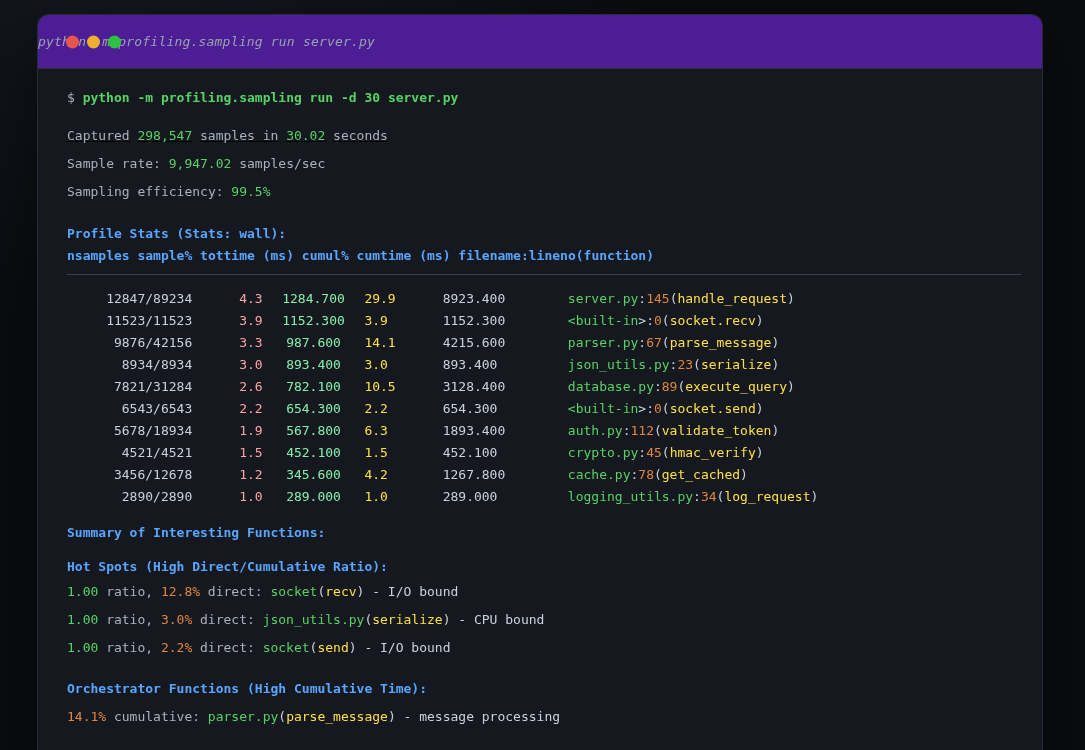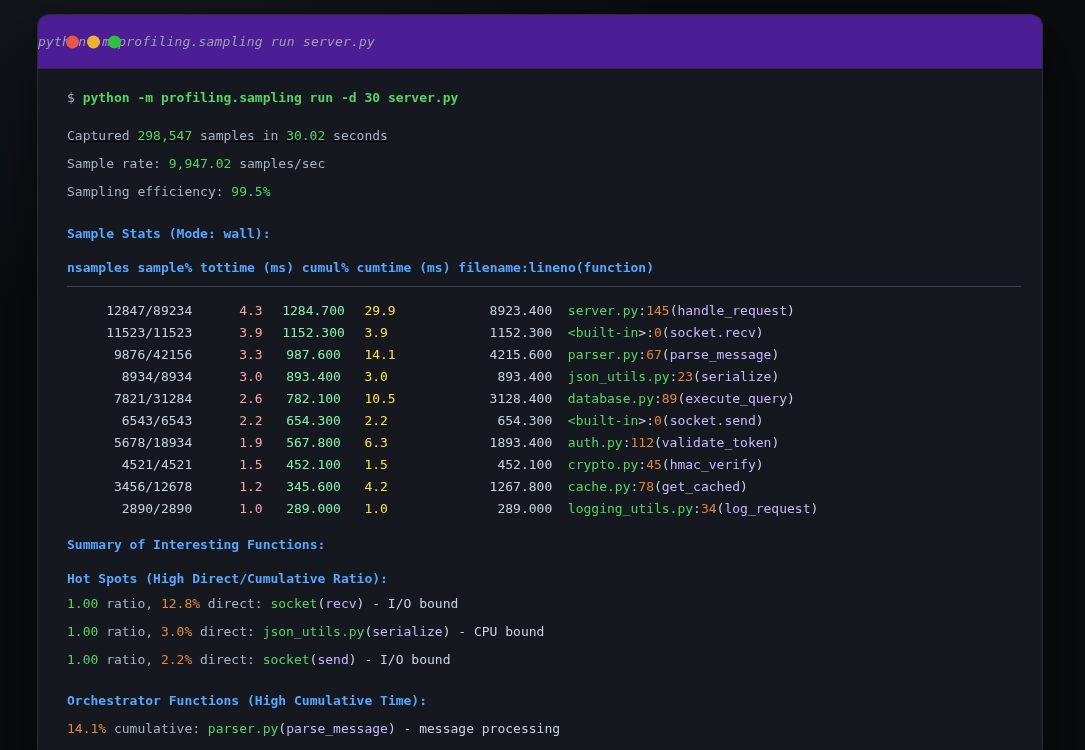--- a/index.html
+++ b/index.html
@@ -28,36 +28,36 @@
   .light.yellow{background:#f0b02f;}
   .light.green-l{background:#2cc13f;}
   .title{color:#9aa3ae;font-size:13px;letter-spacing:.2px;}
   .term{padding:0 24px 30px 29px;}
   .line{display:flex;column-gap:1ch;height:18px;line-height:18px;white-space:pre;}
   .trow{display:flex;height:22px;line-height:22px;white-space:pre;}
   .dim{color:#a9b2bd;}
   .lit{color:#c9d2dc;}
   .green{color:#56d364;}
   .orange{color:#e0863e;}
-  .fnblue{color:#c4b5fd;}
+  .fnblue{color:#fde047;}
   .head{color:#58a6ff;font-weight:bold;}
   .b{font-weight:bold;}
   .c1{width:16ch;text-align:right;color:#c9d2dc;}
   .c2{width:9ch;text-align:right;color:#fca5a5;}
   .c3{width:13ch;text-align:center;color:#86efac;}
   .c4{width:10ch;color:#fde047;}
-  .c5{width:14ch;text-align:right;color:#c9d2dc;}
+  .c5{width:14ch;color:#c9d2dc;}
   .loc{margin-left:2ch;}
   .rule{margin-top:9px;height:1px;background:#3a414c;width:954px;}
   .cmd{margin-top:20px;}
   .l-captured{margin-top:20px;text-decoration:underline;}
   .l-rate{margin-top:10px;}
   .l-eff{margin-top:10px;}
   .h-stats{margin-top:24px;}
-  .h-cols{margin-top:16px;}
+  .h-cols{margin-top:4px;}
   .tbl{margin-top:13px;}
   .h-summary{margin-top:16px;}
   .h-hot{margin-top:16px;}
   .hs1{margin-top:7px;}
   .hs2,.hs3{margin-top:10px;}
   .h-orch{margin-top:23px;}
   .o1{margin-top:7px;}
   .o2{margin-top:10px;}
 </style>
 </head>
@@ -76,21 +76,21 @@
   <div class="term">
 
     <div class="line cmd"><span class="dim">$</span><span class="green b">python -m profiling.sampling run -d 30 server.py</span></div>
 
     <div class="line l-captured"><span class="dim">Captured</span><span class="green">298,547</span><span class="dim">samples in</span><span class="green">30.02</span><span class="dim">seconds</span></div>
 
     <div class="line l-rate"><span class="dim">Sample rate:</span><span class="green">9,947.02</span><span class="dim">samples/sec</span></div>
 
     <div class="line l-eff"><span class="dim">Sampling efficiency:</span><span class="green">99.5%</span></div>
 
-    <div class="line h-stats head">Sample Stats (Mode: wall):</div>
+    <div class="line h-stats head">Profile Stats (Stats: wall):</div>
     <div class="line h-cols head">nsamples sample% tottime (ms) cumul% cumtime (ms) filename:lineno(function)</div>
     <div class="rule"></div>
 
     <div class="tbl">
       <div class="trow"><span class="c1">12847/89234</span><span class="c2">4.3</span><span class="c3">1284.700</span><span class="c4">29.9</span><span class="c5">8923.400</span><span class="loc"><span class="green">server.py</span><span class="lit"></span><span class="lit">:</span><span class="orange">145</span><span class="lit">(</span><span class="fnblue">handle_request</span><span class="lit">)</span></span></div>
       <div class="trow"><span class="c1">11523/11523</span><span class="c2">3.9</span><span class="c3">1152.300</span><span class="c4">3.9</span><span class="c5">1152.300</span><span class="loc"><span class="green">&lt;built-in</span><span class="lit">&gt;</span><span class="lit">:</span><span class="orange">0</span><span class="lit">(</span><span class="fnblue">socket.recv</span><span class="lit">)</span></span></div>
       <div class="trow"><span class="c1">9876/42156</span><span class="c2">3.3</span><span class="c3">987.600</span><span class="c4">14.1</span><span class="c5">4215.600</span><span class="loc"><span class="green">parser.py</span><span class="lit"></span><span class="lit">:</span><span class="orange">67</span><span class="lit">(</span><span class="fnblue">parse_message</span><span class="lit">)</span></span></div>
       <div class="trow"><span class="c1">8934/8934</span><span class="c2">3.0</span><span class="c3">893.400</span><span class="c4">3.0</span><span class="c5">893.400</span><span class="loc"><span class="green">json_utils.py</span><span class="lit"></span><span class="lit">:</span><span class="orange">23</span><span class="lit">(</span><span class="fnblue">serialize</span><span class="lit">)</span></span></div>
       <div class="trow"><span class="c1">7821/31284</span><span class="c2">2.6</span><span class="c3">782.100</span><span class="c4">10.5</span><span class="c5">3128.400</span><span class="loc"><span class="green">database.py</span><span class="lit"></span><span class="lit">:</span><span class="orange">89</span><span class="lit">(</span><span class="fnblue">execute_query</span><span class="lit">)</span></span></div>
       <div class="trow"><span class="c1">6543/6543</span><span class="c2">2.2</span><span class="c3">654.300</span><span class="c4">2.2</span><span class="c5">654.300</span><span class="loc"><span class="green">&lt;built-in</span><span class="lit">&gt;</span><span class="lit">:</span><span class="orange">0</span><span class="lit">(</span><span class="fnblue">socket.send</span><span class="lit">)</span></span></div>

